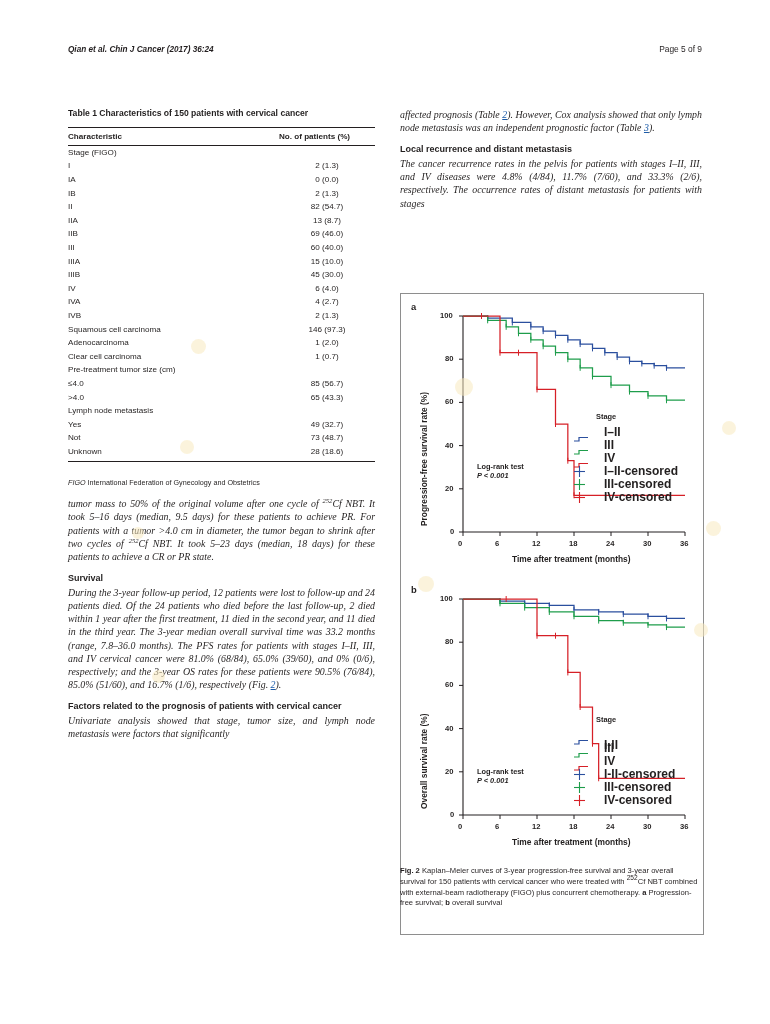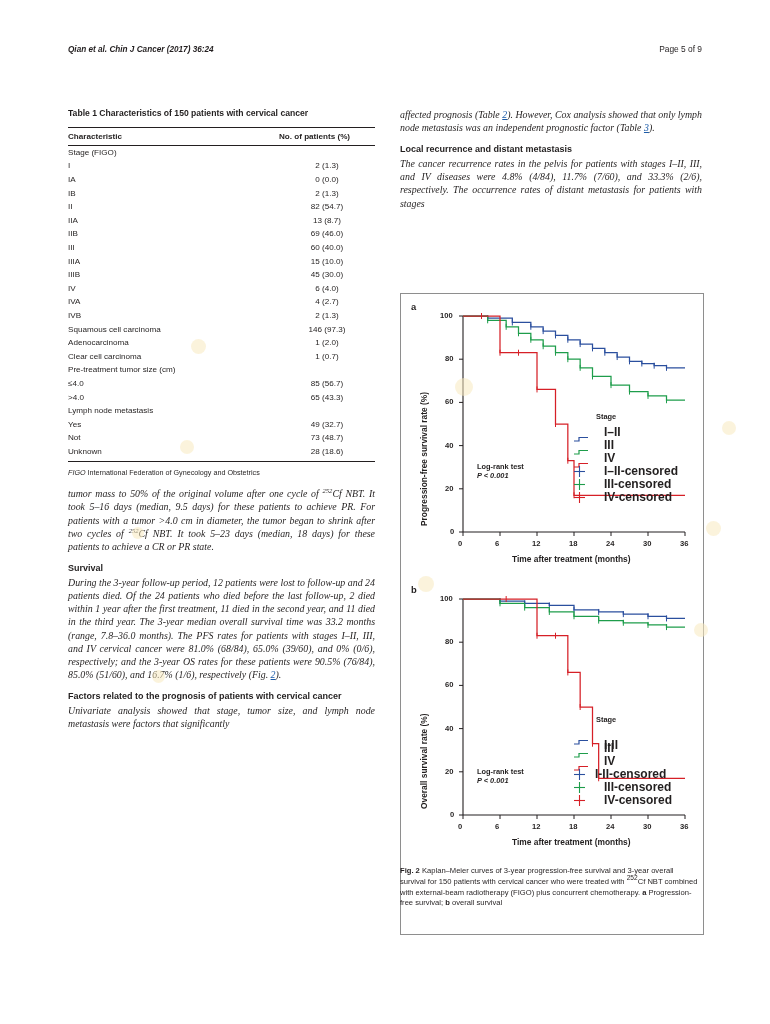--- a/index.html
+++ b/index.html
@@ -41,21 +41,21 @@
   }
   table.chars thead th.num{text-align:left;}
   table.chars td{padding:2.3px 0;vertical-align:top;}
   table.chars td.num{text-align:center;width:96px;}
   table.chars tbody tr:last-child td{border-bottom:0.9px solid #231f20;padding-bottom:5px;}
   .ind0{padding-left:0px;}
   .ind1{padding-left:9px;}
   .ind2{padding-left:18px;}
   .tbl-foot{
     font-family:"Liberation Sans", sans-serif;
-    font-size:7.2px;margin-top:6px;line-height:1.3;
+    font-size:7.2px;margin-top:16px;line-height:1.3;
   }
   .tbl-foot i{font-style:italic;}
   
   p.body{
     font-size:9.9px;line-height:1.33;text-align:justify;
     margin:0 0 0 0;
     hyphens:auto;
     font-style:italic;
   }
   .sec-head{
@@ -374,21 +374,21 @@
           <line x1="197.66666666666669" y1="198.28" x2="197.66666666666669" y2="204.28" stroke="#d62027" stroke-width="1"></line>
         </svg><div class="ticklab" style="left: 57px; top: 245px;">0</div><div class="ticklab" style="left: 94px; top: 245px;">6</div><div class="ticklab" style="left: 131px; top: 245px;">12</div><div class="ticklab" style="left: 168px; top: 245px;">18</div><div class="ticklab" style="left: 205px; top: 245px;">24</div><div class="ticklab" style="left: 242px; top: 245px;">30</div><div class="ticklab" style="left: 279px; top: 245px;">36</div><div class="ticklab" style="left: 49px; top: 233px;">0</div><div class="ticklab" style="left: 44px; top: 189.8px;">20</div><div class="ticklab" style="left: 44px; top: 146.6px;">40</div><div class="ticklab" style="left: 44px; top: 103.4px;">60</div><div class="ticklab" style="left: 44px; top: 60.2px;">80</div><div class="ticklab" style="left: 39px; top: 17px;">100</div><div class="axis-title-y" style="left: 18px; top: 232px;">Overall survival rate (%)</div><div class="axis-title-x" style="left: 111px; top: 260px;">Time after treatment (months)</div><div class="logrank" style="left: 76px; top: 190px;"><span>Log-rank test</span><br><i>P &lt; 0.001</i></div><div class="legend-title" style="left: 195px; top: 138px;">Stage</div><div class="legend-swatch" style="left: 173px; top: 155px; width: 14px; height: 7px;"><svg width="14" height="7">
             <path d="M0,5 L5,5 L5,1.5 L14,1.5" fill="none" stroke="#2b4f9e" stroke-width="1.2"></path>
           </svg></div><div class="legend-item" style="left: 191px; top: 161px;">I-II</div><div class="legend-swatch" style="left: 173px; top: 168px; width: 14px; height: 7px;"><svg width="14" height="7">
             <path d="M0,5 L5,5 L5,1.5 L14,1.5" fill="none" stroke="#1e9d4b" stroke-width="1.2"></path>
           </svg></div><div class="legend-item" style="left: 191px; top: 164px;">III</div><div class="legend-swatch" style="left: 173px; top: 181px; width: 14px; height: 7px;"><svg width="14" height="7">
             <path d="M0,5 L5,5 L5,1.5 L14,1.5" fill="none" stroke="#d62027" stroke-width="1.2"></path>
           </svg></div><div class="legend-item" style="left: 191px; top: 177px;">IV</div><div class="legend-swatch" style="left: 173px; top: 189px; width: 11px; height: 11px;"><svg width="11" height="11">
             <line x1="0" y1="5.5" x2="11" y2="5.5" stroke="#2b4f9e" stroke-width="1.1"></line>
             <line x1="5.5" y1="0" x2="5.5" y2="11" stroke="#2b4f9e" stroke-width="1.1"></line>
-          </svg></div><div class="legend-item" style="left: 182px; top: 190px;">I-II-censored</div><div class="legend-swatch" style="left: 173px; top: 202px; width: 11px; height: 11px;"><svg width="11" height="11">
+          </svg></div><div class="legend-item" style="left: 191px; top: 190px;">I-II-censored</div><div class="legend-swatch" style="left: 173px; top: 202px; width: 11px; height: 11px;"><svg width="11" height="11">
             <line x1="0" y1="5.5" x2="11" y2="5.5" stroke="#1e9d4b" stroke-width="1.1"></line>
             <line x1="5.5" y1="0" x2="5.5" y2="11" stroke="#1e9d4b" stroke-width="1.1"></line>
           </svg></div><div class="legend-item" style="left: 191px; top: 203px;">III-censored</div><div class="legend-swatch" style="left: 173px; top: 215px; width: 11px; height: 11px;"><svg width="11" height="11">
             <line x1="0" y1="5.5" x2="11" y2="5.5" stroke="#d62027" stroke-width="1.1"></line>
             <line x1="5.5" y1="0" x2="5.5" y2="11" stroke="#d62027" stroke-width="1.1"></line>
           </svg></div><div class="legend-item" style="left: 191px; top: 216px;">IV-censored</div></div>
   </div>
 
   <div class="figcap">
     <b>Fig. 2</b><span>  Kaplan–Meier curves of 3-year progression-free survival and 3-year overall survival for 150 patients with cervical cancer who were treated with </span><sup>252</sup><span>Cf NBT combined with external-beam radiotherapy (FIGO) plus concurrent chemotherapy. </span><b>a</b><span> Progression-free survival; </span><b>b</b><span> overall survival</span>

